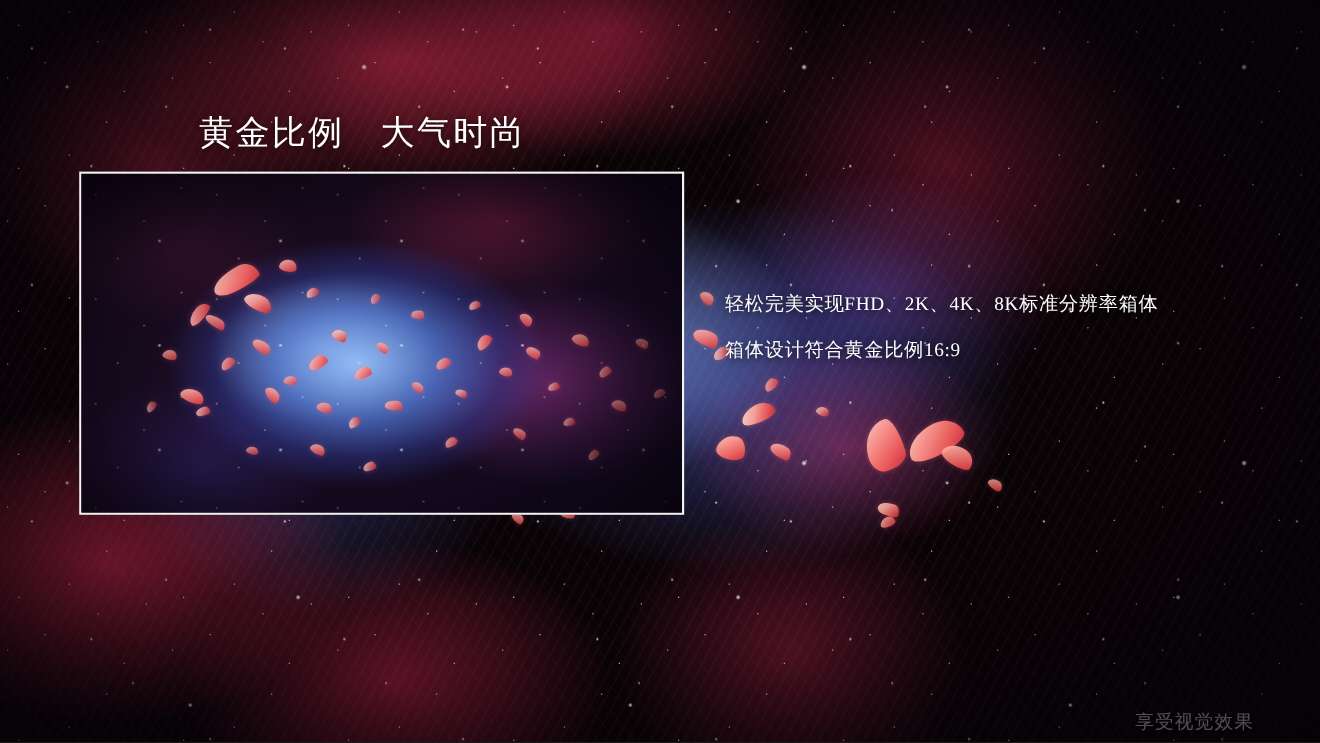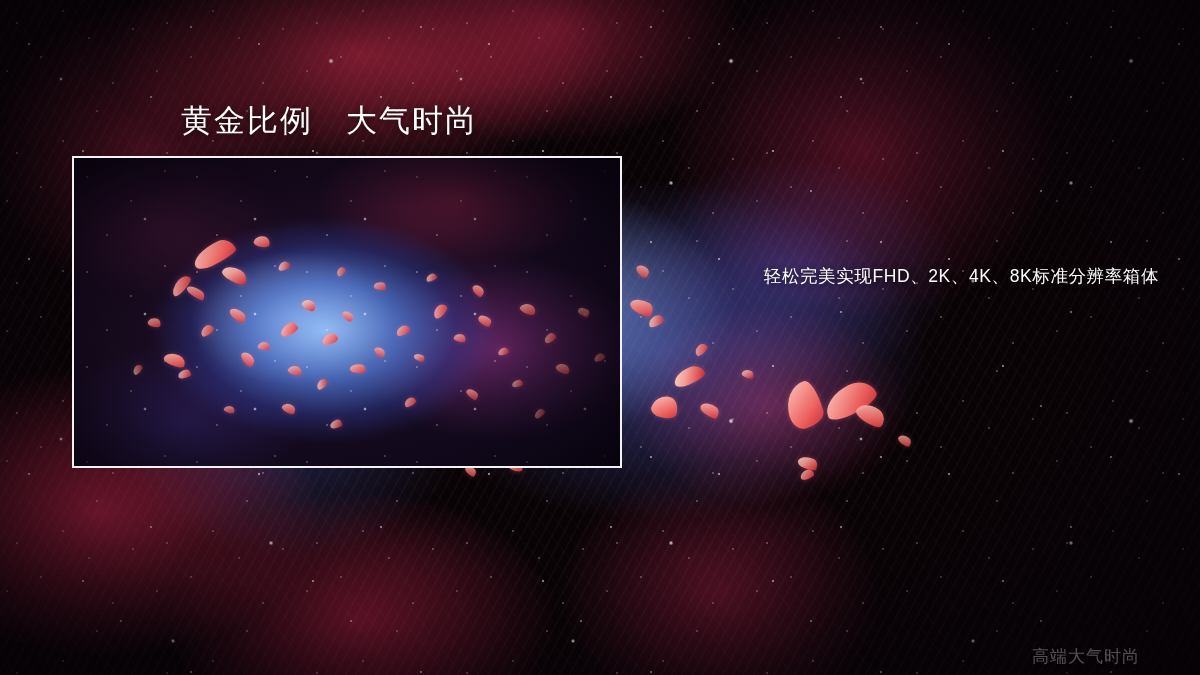--- a/index.html
+++ b/index.html
@@ -1,21 +1,20 @@
 <!DOCTYPE html>
 <html><head>
 <meta charset="utf-8">
 <style>
   html,body{margin:0;padding:0;background:#000;}
   #stage{
     position:relative;width:1200px;height:675px;overflow:hidden;
     background:#0a0306;
     font-family:"Liberation Sans","DejaVu Sans",sans-serif;
     user-select:none;
-    text-align:right;
   }
   .layer{position:absolute;inset:0;pointer-events:none;}
 
   
   #space-base{
     background:
       radial-gradient(closed 1px at 0 0, transparent, transparent),
       radial-gradient(ellipse 46% 42% at 42% 45%, #6d86c8 0%, #43579c 32%, #2b2f63 55%, rgba(30,22,48,0) 78%),
       radial-gradient(ellipse 60% 55% at 50% 48%, #6a2a55 0%, #4a1838 40%, rgba(25,8,20,0) 72%),
       linear-gradient(#07030a,#07030a);
@@ -133,21 +132,21 @@
   #headline{
     position:absolute;left:181px;top:100px;
     color:#ffffff;font-size:31px;letter-spacing:2px;font-weight:400;
     text-shadow:0 1px 6px rgba(0,0,0,.62);white-space:pre;
   }
   #body-copy{
     position:absolute;left:659px;top:255px;width:500px;
     color:#ffffff;font-size:17.5px;line-height:42px;letter-spacing:.6px;
     text-shadow:0 1px 7px rgba(0,0,0,.72);
   }
-  #body-copy p{margin:0;white-space:nowrap;}
+  #body-copy p{margin:0;white-space:nowrap;font-family:Liberation Serif, serif;}
   #watermark{
     position:absolute;left:1032px;top:645px;
     color:rgba(236,226,232,.34);font-size:17px;letter-spacing:1px;
     text-shadow:0 1px 3px rgba(0,0,0,.5);
   }
 </style>
 </head>
 <body>
 
 <div id="stage">
@@ -254,16 +253,17 @@
           <div class="petal" style="left: 58px; top: 208px; width: 11px; height: 7px; opacity: 0.7; transform: rotate(-46deg); background: linear-gradient(120deg, rgb(255, 224, 216) 0%, rgb(255, 167, 156) 40%, rgb(232, 80, 79) 78%, rgb(182, 39, 51) 100%);"></div>
           <div class="petal" style="left: 504px; top: 150px; width: 12px; height: 8px; opacity: 0.74; transform: rotate(36deg); border-radius: 70% 30% 64% 36% / 64% 74% 26% 36%;"></div>
           <div class="petal" style="left: 520px; top: 196px; width: 11px; height: 7px; opacity: 0.7; transform: rotate(-20deg);"></div>
         </div>
       <div id="frame-vignette"></div>
     </div>
   </div>
 
   <div id="body-copy">
     <p>轻松完美实现FHD、2K、4K、8K标准分辨率箱体</p>
+    <p>箱体设计符合黄金比例16:9</p>
   </div>
 
-  <div id="watermark">高端大气时尚</div>
+  <div id="watermark">享受视觉效果</div>
 </div>
 
 </body></html>

